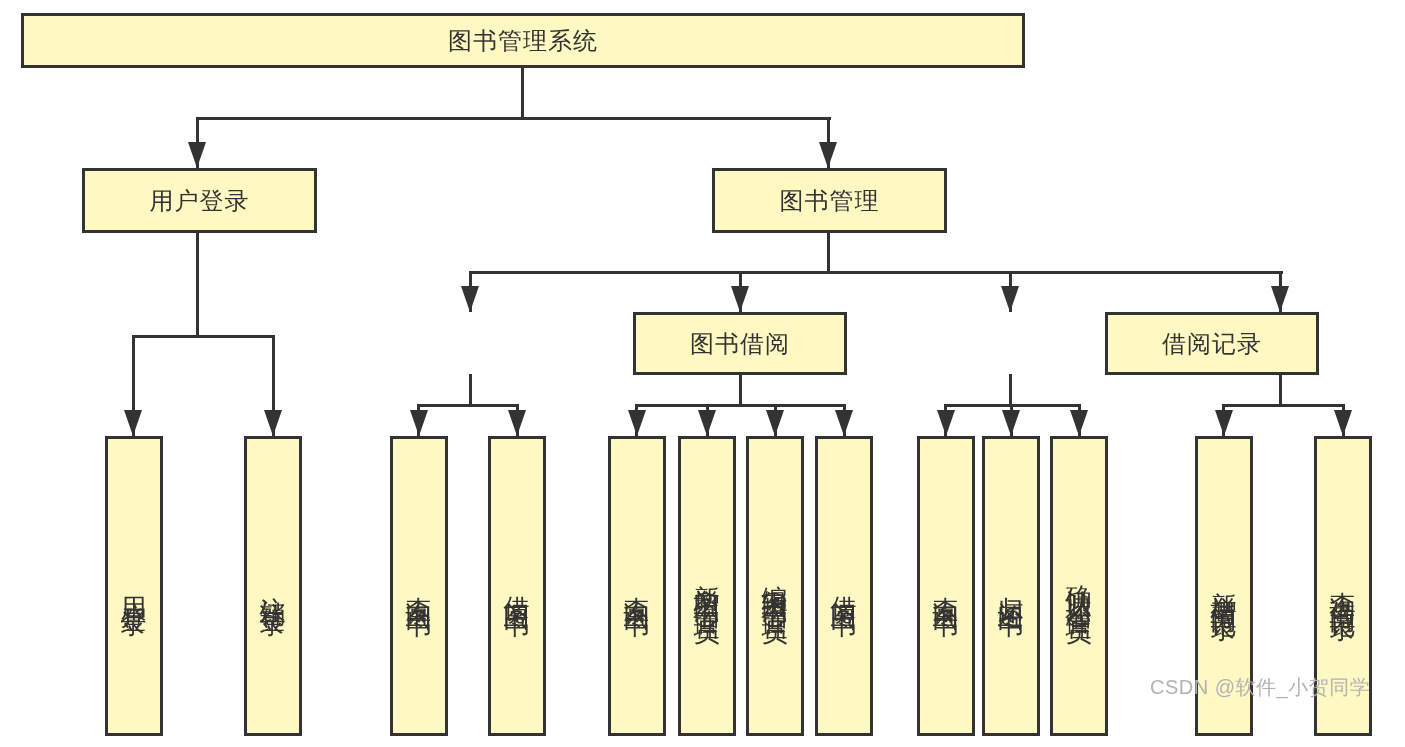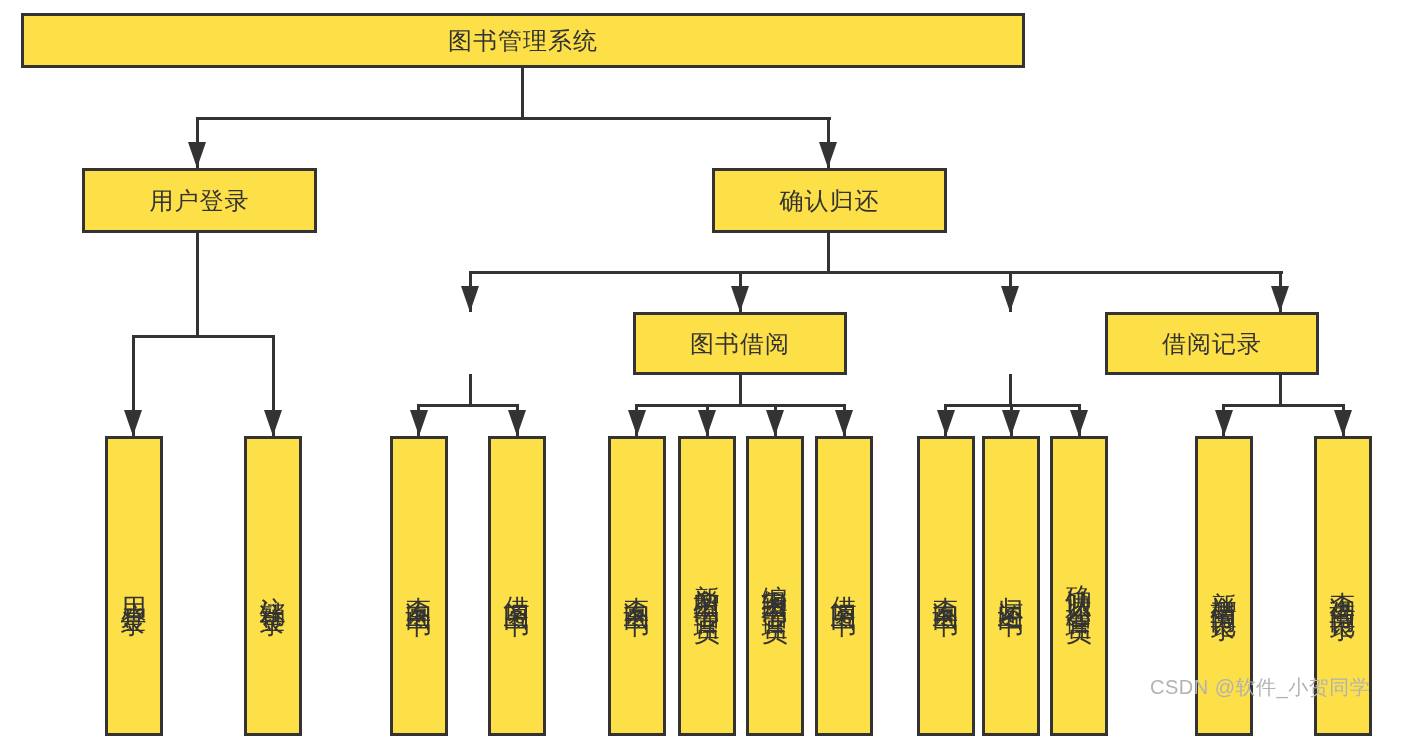--- a/index.html
+++ b/index.html
@@ -13,21 +13,21 @@
     width:1405px;height:747px;
     background:var(--bg);
     overflow:hidden;
     font-family:"Liberation Sans", sans-serif;
     color:var(--line);
   }
   .box{
     position:absolute;
     box-sizing:border-box;
     border:3px solid var(--line);
-    background:#fde047;
+    background:#fef9c3;
     display:flex;
     align-items:center;
     justify-content:center;
   }
   .hbox{font-size:24px;letter-spacing:1px;white-space:nowrap;}
   .root{left:21px;top:13px;width:1004px;height:55px;}
   .l1{top:168px;width:235px;height:65px;}
   .l2{top:312px;width:214px;height:63px;}
   .vbox{
     top:436px;width:58px;height:300px;
@@ -55,21 +55,21 @@
   }
 </style>
 </head>
 <body>
 
 <div id="stage">
 
   <div class="box hbox root">图书管理系统</div>
 
   <div class="box hbox l1" style="left:82px">用户登录</div>
-  <div class="box hbox l1" style="left:712px">确认归还</div>
+  <div class="box hbox l1" style="left:712px">图书管理</div>
 
   <div class="box hbox l2" style="left:633px">图书借阅</div>
   <div class="box hbox l2" style="left:1105px">借阅记录</div>
 
   <div class="box vbox" style="left:105px">用户登录</div>
   <div class="box vbox" style="left:244px">注销登录</div>
   <div class="box vbox" style="left:390px">查询图书</div>
   <div class="box vbox" style="left:488px">借阅图书</div>
   <div class="box vbox" style="left:608px">查询图书</div>
   <div class="box vbox" style="left:678px">新增图书（管理员）</div>

